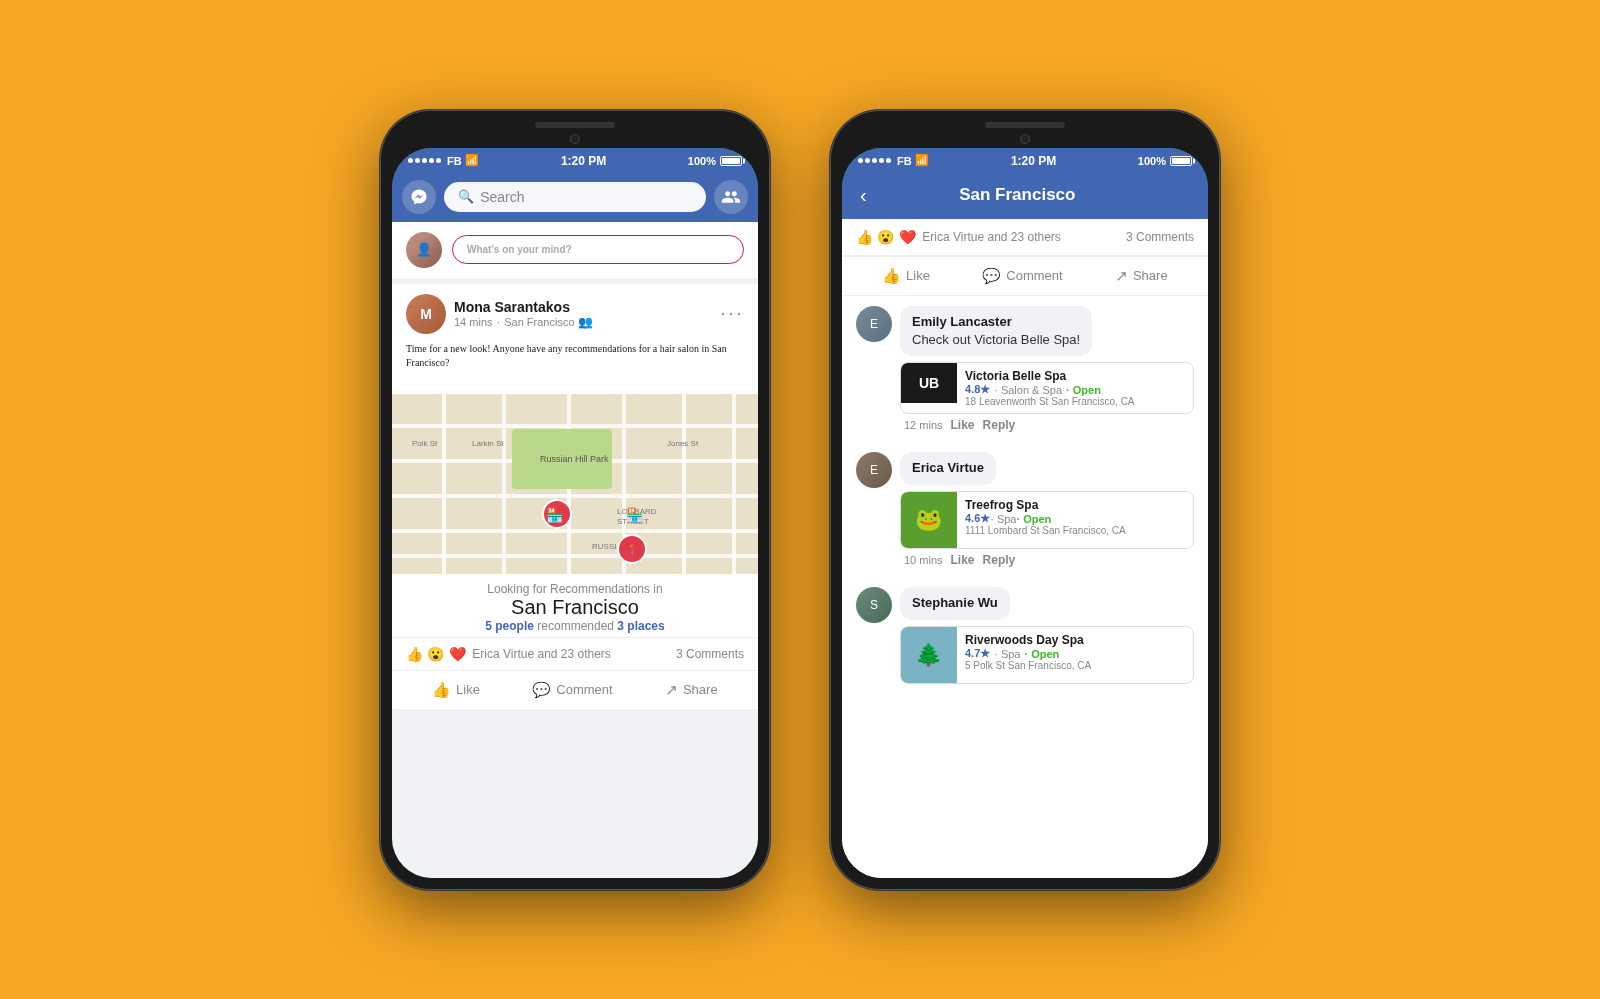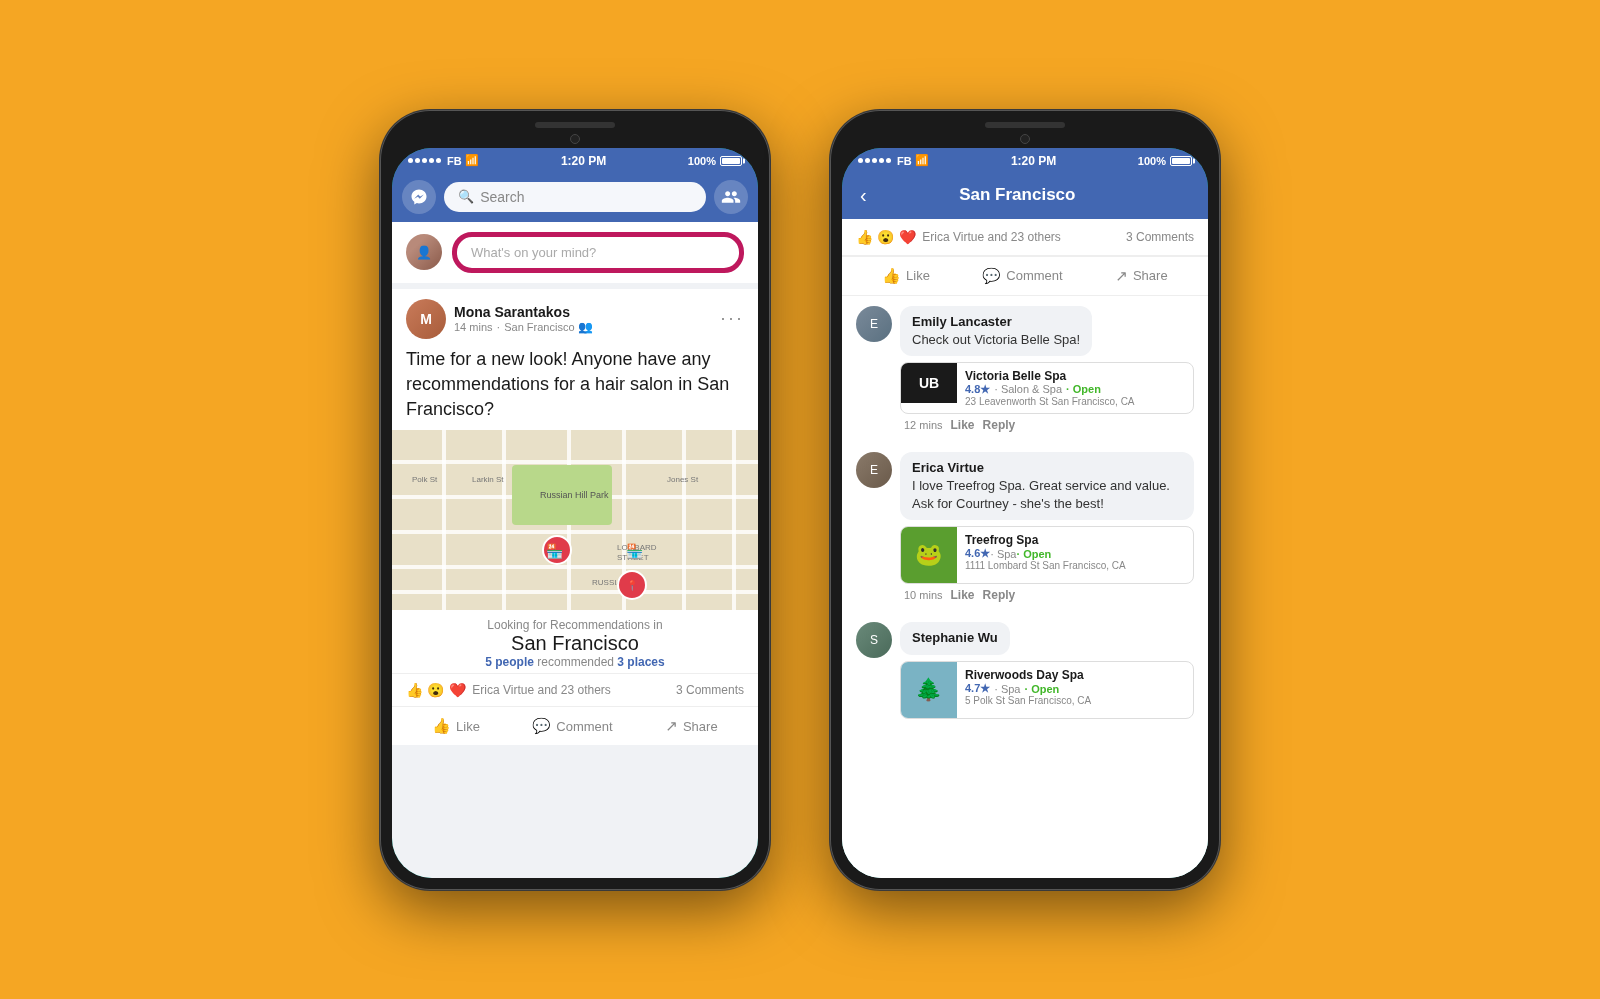--- a/index.html
+++ b/index.html
@@ -277,24 +277,25 @@
       gap: 4px;
     }
 
     .post-more {
       color: #888;
       font-size: 18px;
       letter-spacing: 2px;
     }
 
     .post-text {
-      padding: 2px 14px 8px;
-      font-size: 18px;
+      padding: 2px 14px 24px;
+      font-size: 10px;
       color: #1a1a1a;
       line-height: 1.4;
+      font-family: Liberation Serif, serif;
     }
 
     
     .map-container {
       width: 100%;
       height: 180px;
       background: #e8e0d0;
       position: relative;
       overflow: hidden;
       flex-shrink: 0;
@@ -618,21 +619,21 @@
           <svg width="20" height="20" viewBox="0 0 24 24" fill="white">
             <path d="M16 11c1.66 0 2.99-1.34 2.99-3S17.66 5 16 5c-1.66 0-3 1.34-3 3s1.34 3 3 3zm-8 0c1.66 0 2.99-1.34 2.99-3S9.66 5 8 5C6.34 5 5 6.34 5 8s1.34 3 3 3zm0 2c-2.33 0-7 1.17-7 3.5V19h14v-2.5c0-2.33-4.67-3.5-7-3.5zm8 0c-.29 0-.62.02-.97.05 1.16.84 1.97 1.97 1.97 3.45V19h6v-2.5c0-2.33-4.67-3.5-7-3.5z"></path>
           </svg>
         </div>
       </div>
 
       <div class="feed-content">
 
         <div class="compose-box">
           <div class="avatar-small avatar-compose">👤</div>
-          <div class="compose-input" style="color:#aaa;font-size:13px;border:5px solid #be185d;border-radius:20px;padding:8px 14px;background:white;">What's on your mind?</div>
+          <div class="compose-input" style="color:#aaa;font-size:10px;border:1px solid #be185d;border-radius:20px;padding:8px 14px;background:white;font-weight:bold;">What's on your mind?</div>
         </div>
 
         <div class="post-card">
           <div class="post-header">
             <div class="post-avatar avatar-mona" style="width:40px;height:40px;border-radius:50%;background:linear-gradient(135deg,#c97b5a,#a85c3a);display:flex;align-items:center;justify-content:center;color:white;font-size:14px;font-weight:700;">M</div>
             <div class="post-meta">
               <div class="post-author">Mona Sarantakos</div>
               <div class="post-time">
                 <span>14 mins</span>
                 <span>·</span>
@@ -789,42 +790,41 @@
                 <div class="comment-name">Emily Lancaster</div>
                 <div class="comment-text">Check out Victoria Belle Spa!</div>
               </div>
               
               <div class="rec-card">
                 <div class="rec-card-logo logo-victoria" style="width:56px;height:40px;background:#1a1a1a;display:flex;align-items:center;justify-content:center;color:white;font-size:14px;font-weight:700;flex-shrink:0;">
                   <span>UB</span>
                 </div>
                 <div class="rec-card-info">
                   <div class="rec-card-name">Victoria Belle Spa</div>
-                  <div style="display:flex;gap:4px;">
+                  <div style="display:flex;align-items:center;gap:4px;">
                     <span class="rec-card-rating">4.8★</span>
                     <span class="rec-card-type">· <span>Salon &amp; Spa</span></span>
                     <span class="rec-card-open">· <span>Open</span></span>
                   </div>
-                  <div class="rec-card-address">23 Leavenworth St San Francisco, CA</div>
+                  <div class="rec-card-address">18 Leavenworth St San Francisco, CA</div>
                 </div>
               </div>
               <div class="comment-meta">
                 <span class="comment-time">12 mins</span>
                 <span class="comment-action">Like</span>
                 <span class="comment-action">Reply</span>
               </div>
             </div>
           </div>
 
           <div class="comment-item">
             <div class="comment-avatar" style="width:36px;height:36px;border-radius:50%;background:linear-gradient(135deg,#8a7a6a,#6a5a4a);display:flex;align-items:center;justify-content:center;color:white;font-size:12px;flex-shrink:0;">E</div>
             <div class="comment-body">
               <div class="comment-bubble">
                 <div class="comment-name">Erica Virtue</div>
-                <div class="comment-text">I love Treefrog Spa. Great service and value. Ask for Courtney - she's the best!</div>
               </div>
               
               <div class="rec-card">
                 <div class="rec-card-logo logo-treefrog" style="width:56px;height:56px;background:#5a9e2f;display:flex;align-items:center;justify-content:center;color:white;font-size:22px;flex-shrink:0;">🐸</div>
                 <div class="rec-card-info">
                   <div class="rec-card-name">Treefrog Spa</div>
                   <div style="display:flex;align-items:center;gap:0;">
                     <span class="rec-card-rating">4.6★</span>
                     <span class="rec-card-type">· <span>Spa</span></span>
                     <span class="rec-card-open">· <span>Open</span></span>

